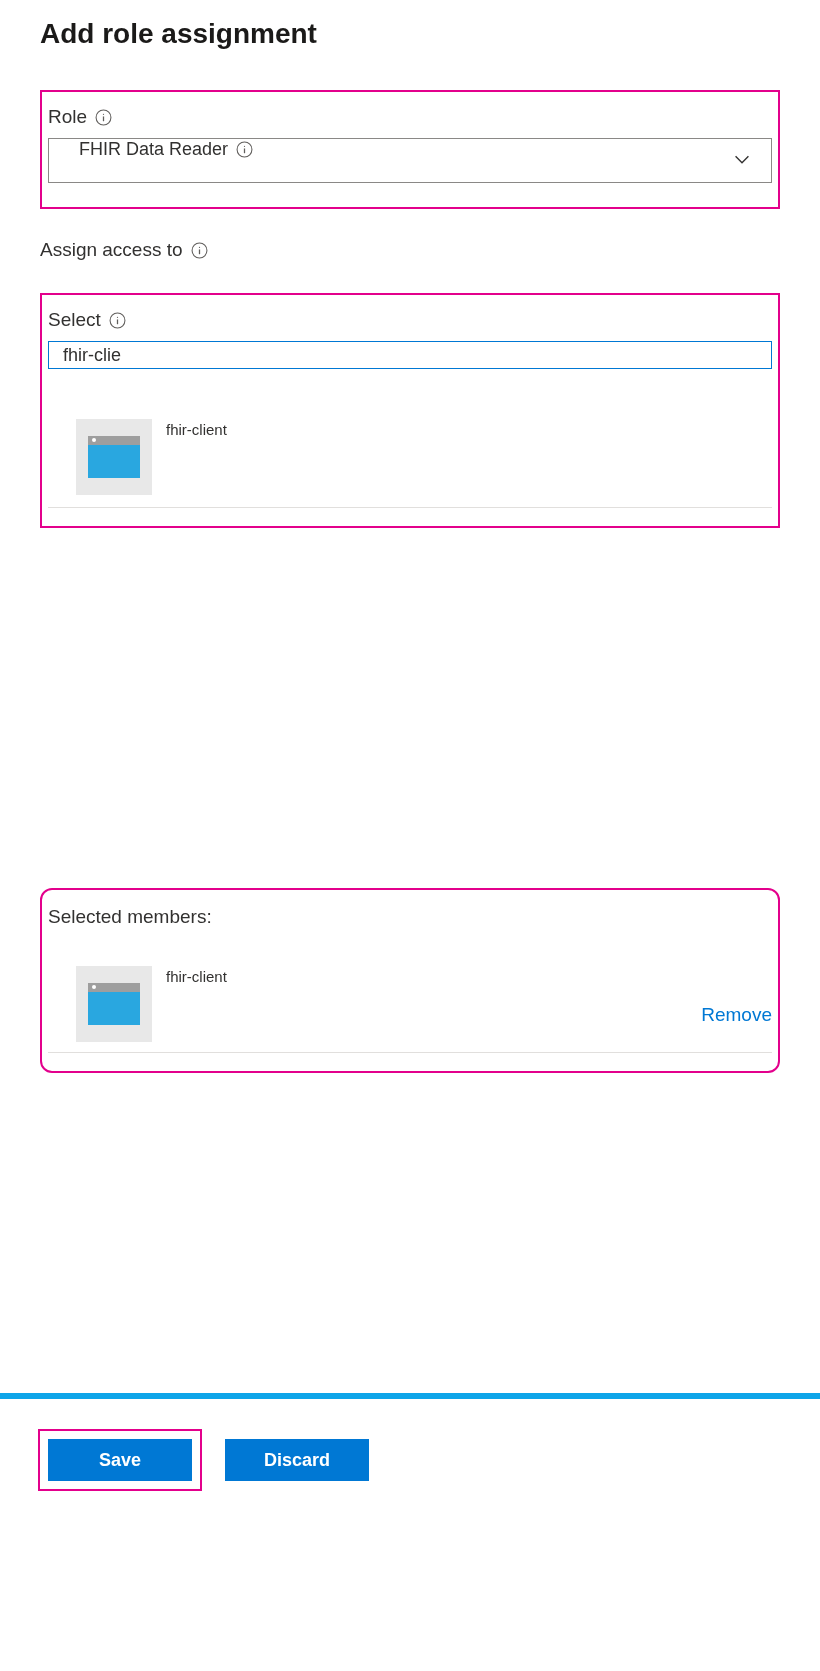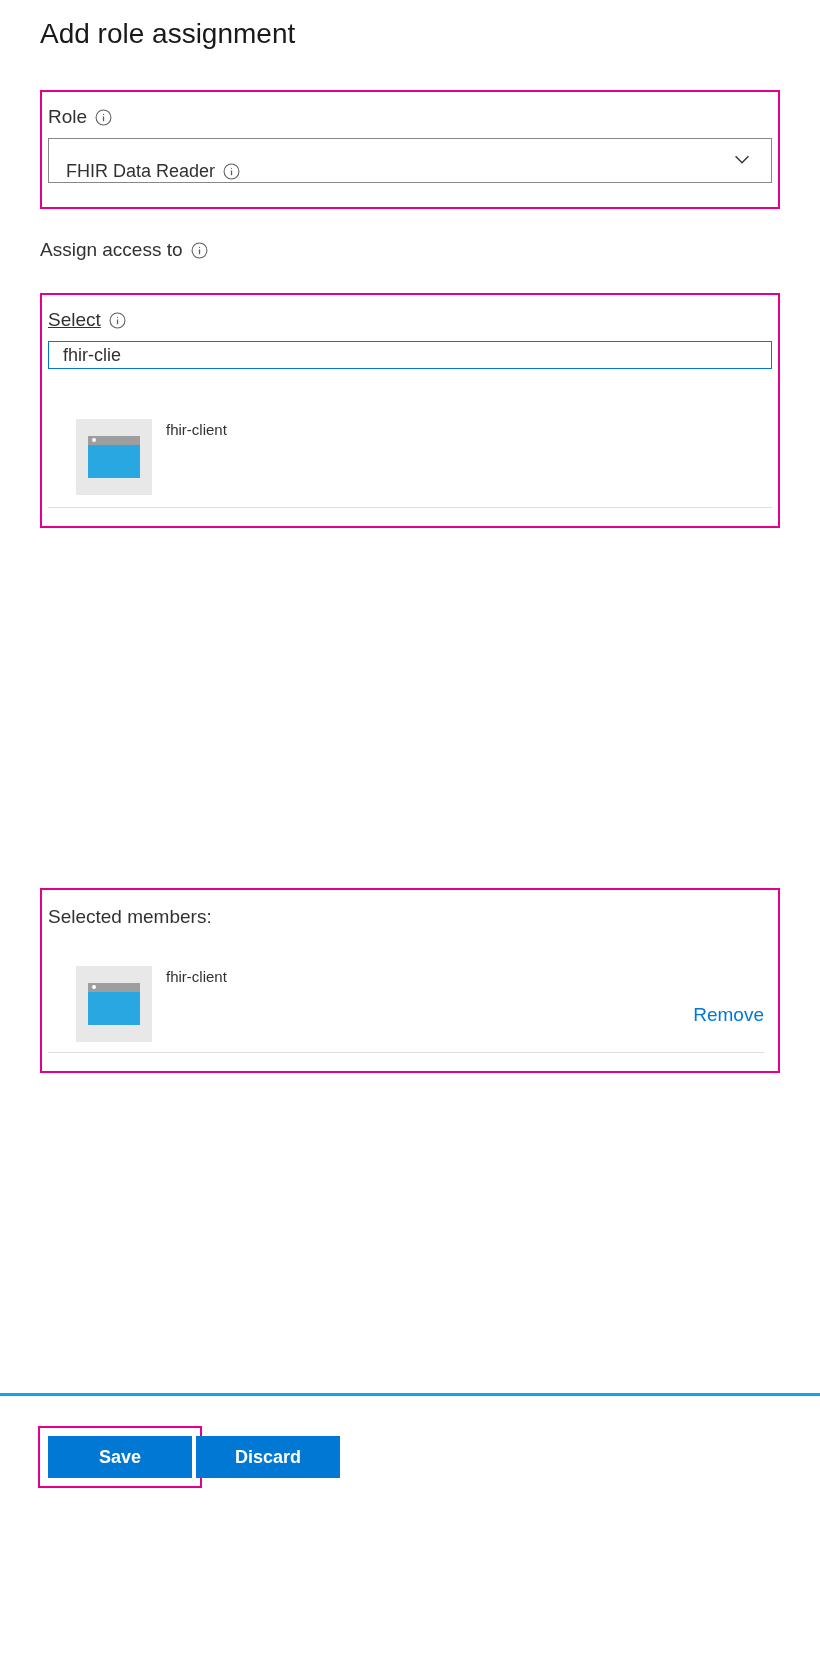--- a/index.html
+++ b/index.html
@@ -8,21 +8,21 @@
     font-family: "Segoe UI", -apple-system, sans-serif;
     background: #fff;
     color: #323130;
     width: 820px;
   }
   .panel {
     padding: 0 40px;
   }
   h1.page-title {
     font-size: 28px;
-    font-weight: 400;
+    font-weight: 700;
     margin: 18px 0 40px 0;
     color: #1b1a19;
   }
   .highlight-box {
     border: 2px solid #e3008c;
   }
   .field {
     padding: 8px 0 14px 0;
   }
   .field-label-row {
@@ -41,22 +41,22 @@
     align-items: center;
     justify-content: center;
   }
   .info-icon svg { width: 17px; height: 17px; }
   .dropdown {
     position: relative;
     height: 45px;
     border: 1px solid #8a8886;
     background: #fff;
     display: flex;
-    align-items: flex-end;
-    padding: 0 17px;
+    align-items: flex-start;
+    padding: 0 30px;
     cursor: pointer;
   }
   .dropdown-text {
     font-size: 18px;
     color: #323130;
     flex: 1;
     display: flex;
     align-items: center;
     gap: 8px;
   }
@@ -139,25 +139,25 @@
     flex: 1;
   }
   .remove-link {
     color: #0078d4;
     font-size: 19px;
     cursor: pointer;
     align-self: center;
     margin-top: 22px;
   }
   .footer-bar {
-    border-top: 3px solid #0ea5e9;
+    border-top: 6px solid #0ea5e9;
     margin-top: 0;
     padding: 40px 40px 24px 40px;
     display: flex;
-    gap: 4px;
+    gap: 33px;
     align-items: center;
   }
   .btn {
     min-width: 144px;
     height: 42px;
     background: #0078d4;
     color: #fff;
     border: none;
     font-size: 18px;
     font-weight: 600;
@@ -165,21 +165,21 @@
     font-family: inherit;
   }
   .save-highlight {
     border: 2px solid #e3008c;
     padding: 8px;
     display: inline-block;
     margin: -10px -10px -10px -2px;
   }
   .role-block { padding: 6px 6px 10px 6px; margin-bottom: 24px; }
   .select-block { padding: 6px 6px 18px 6px; margin-top: 8px; }
-  .members-block { padding: 6px 14px 18px 6px; }
+  .members-block { padding: 6px 6px 18px 6px; border-radius: 12px; }
   .spacer-mid { height: 360px; }
   .spacer-foot { height: 320px; }
 </style>
 </head>
 <body>
 
 <div class="panel">
   <h1 class="page-title">Add role assignment</h1>
 
   <div class="highlight-box role-block">
@@ -221,21 +221,21 @@
         <svg viewBox="0 0 16 16" fill="none" stroke="#605e5c" stroke-width="1">
             <circle cx="8" cy="8" r="7"></circle>
             <circle cx="8" cy="5" r="0.6" fill="#605e5c" stroke="none"></circle>
             <line x1="8" y1="7" x2="8" y2="11.5" stroke="#605e5c" stroke-width="1.2"></line>
           </svg>
       </span>
     </div>
   </div>
 
   <div class="highlight-box select-block">
-    <div class="field" style="padding-bottom:0;text-decoration:underline;">
+    <div class="field" style="padding-bottom:0;">
       <div class="field-label-row">
         <span class="field-label">Select</span>
         <span class="info-icon">
           <svg viewBox="0 0 16 16" fill="none" stroke="#605e5c" stroke-width="1">
               <circle cx="8" cy="8" r="7"></circle>
               <circle cx="8" cy="5" r="0.6" fill="#605e5c" stroke="none"></circle>
               <line x1="8" y1="7" x2="8" y2="11.5" stroke="#605e5c" stroke-width="1.2"></line>
             </svg>
         </span>
       </div>

